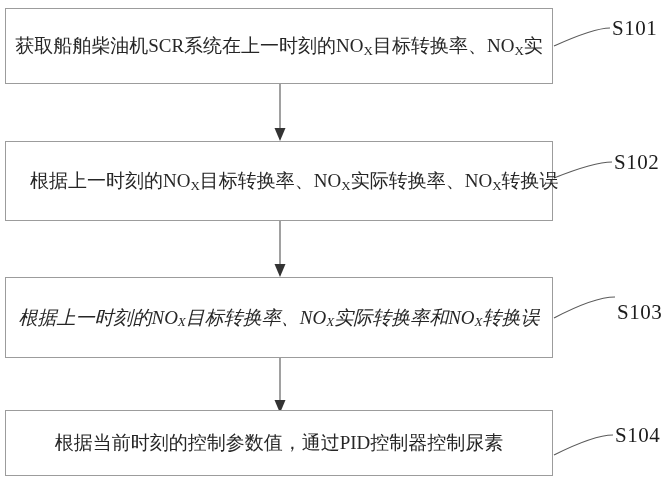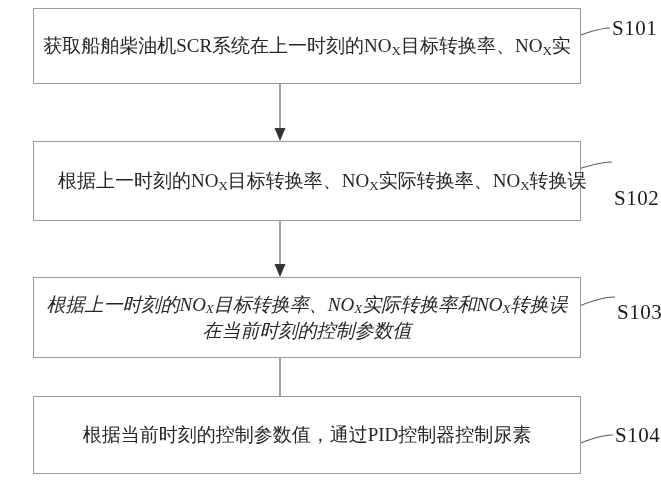--- a/index.html
+++ b/index.html
@@ -13,21 +13,21 @@
   }
   .connectors{position:absolute; left:0; top:0; width:661px; height:500px;}
   .connectors line{stroke:var(--connector); stroke-width:1.3;}
   .connectors polygon{fill:var(--arrowhead); stroke:none;}
   .connectors path{stroke:var(--leader); stroke-width:1.2; fill:none;}
   .step-box{
     position:absolute; left:5px; width:548px; box-sizing:border-box;
     border:1px solid var(--box_border); background:var(--bg);
     display:flex; flex-direction:column; justify-content:center;
     text-align:center; color:var(--box_text);
-    font-size:19px; line-height:26px; padding:0 7px;margin-left:28px;
+    font-size:19px; line-height:26px; padding:0 7px;
   }
   .step-box .tline{white-space:nowrap;}
   .step-box sub{
     font-size:13px; line-height:0; vertical-align:baseline;
     position:relative; top:0.22em;
   }
   .step-label{
     position:absolute; color:var(--label_text);
     font-size:21px; line-height:22px; letter-spacing:0.5px;
   }
@@ -61,24 +61,23 @@
   </svg>
 
   <div class="step-box" style="top:8px;  height:76px;">
       <div class="tline"><span>获取船舶柴油机SCR系统在上一时刻的NO</span><sub>X</sub><span>目标转换率、NO</span><sub>X</sub><span>实</span></div>
     </div>
   <div class="step-box" style="top:141px;height:80px;padding-left:24px;">
       <div class="tline"><span>根据上一时刻的NO</span><sub>X</sub><span>目标转换率、NO</span><sub>X</sub><span>实际转换率、NO</span><sub>X</sub><span>转换误</span></div>
     </div>
   <div class="step-box" style="top:277px;height:81px;font-style:italic;">
       <div class="tline"><span>根据上一时刻的NO</span><sub>X</sub><span>目标转换率、NO</span><sub>X</sub><span>实际转换率和NO</span><sub>X</sub><span>转换误</span></div>
-      <div class="tline"><span>在当前时刻的控制参数值</span></div>
     </div>
-  <div class="step-box" style="top:396px;height:78px;justify-content:center;">
+  <div class="step-box" style="top:410px;height:66px;justify-content:center;">
       <div class="tline"><span>根据当前时刻的控制参数值，通过PID控制器控制尿素</span></div>
     </div>
 
   <div class="step-label" style="left:612px;top:17px;text-align:center;">S101</div>
-  <div class="step-label" style="left:614px;top:151px;margin-top:36px;">S102</div>
+  <div class="step-label" style="left:614px;top:151px;">S102</div>
   <div class="step-label" style="left:617px;top:301px;">S103</div>
   <div class="step-label" style="left:615px;top:424px;">S104</div>
 
 </div>
 
 </body></html>

